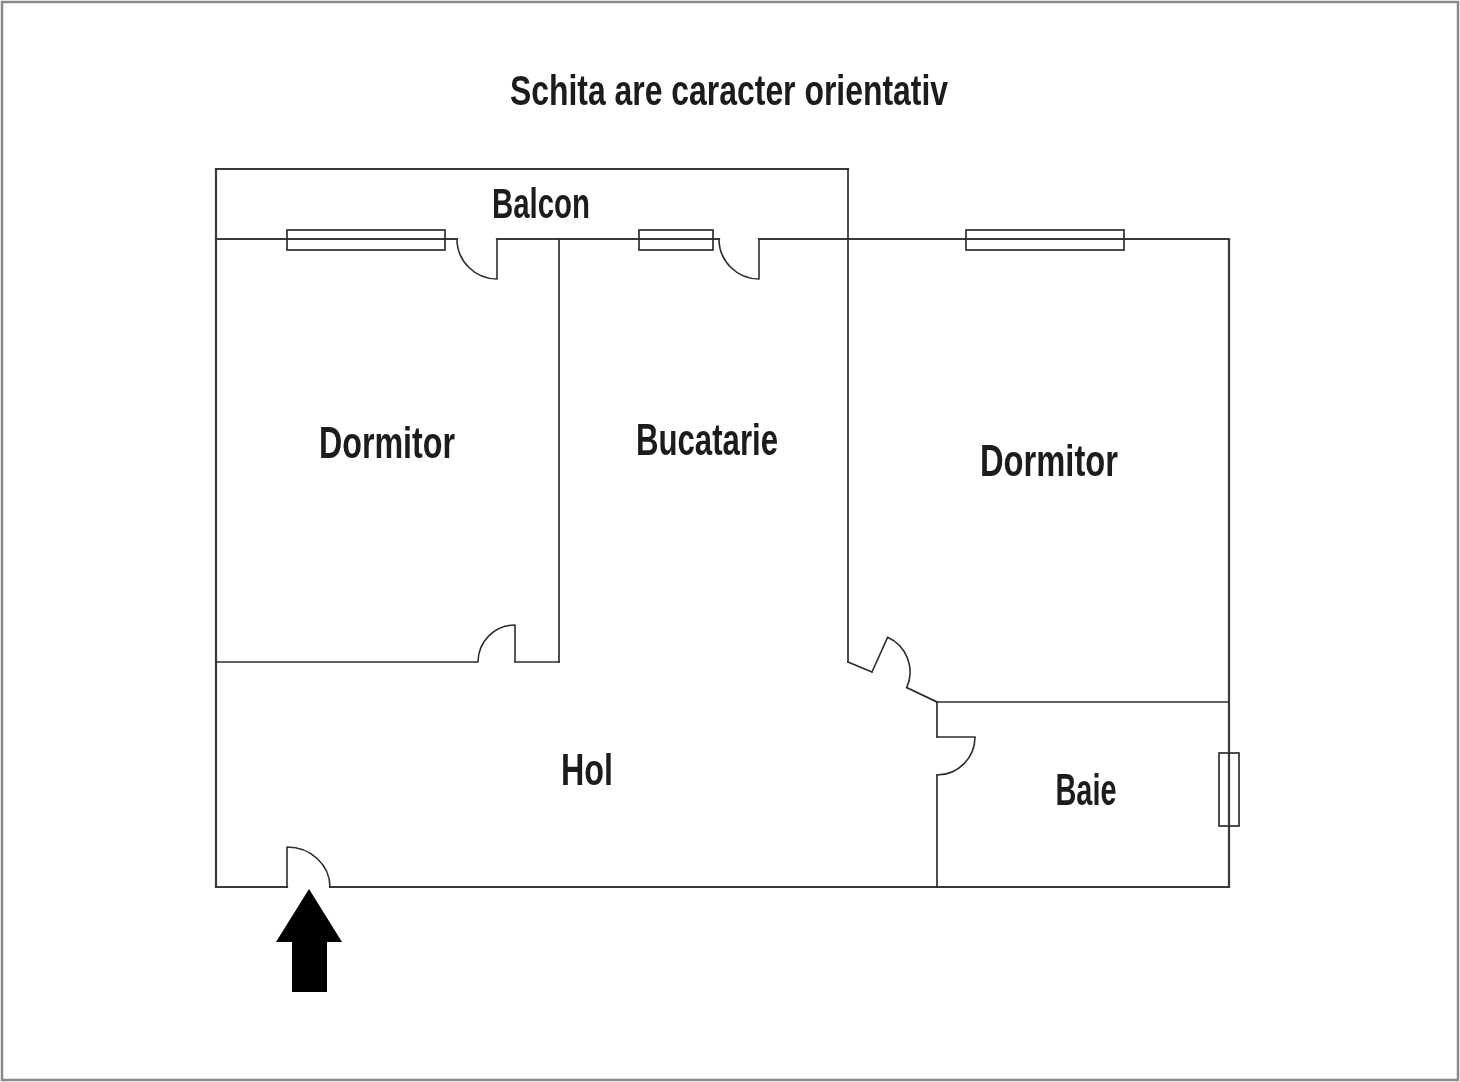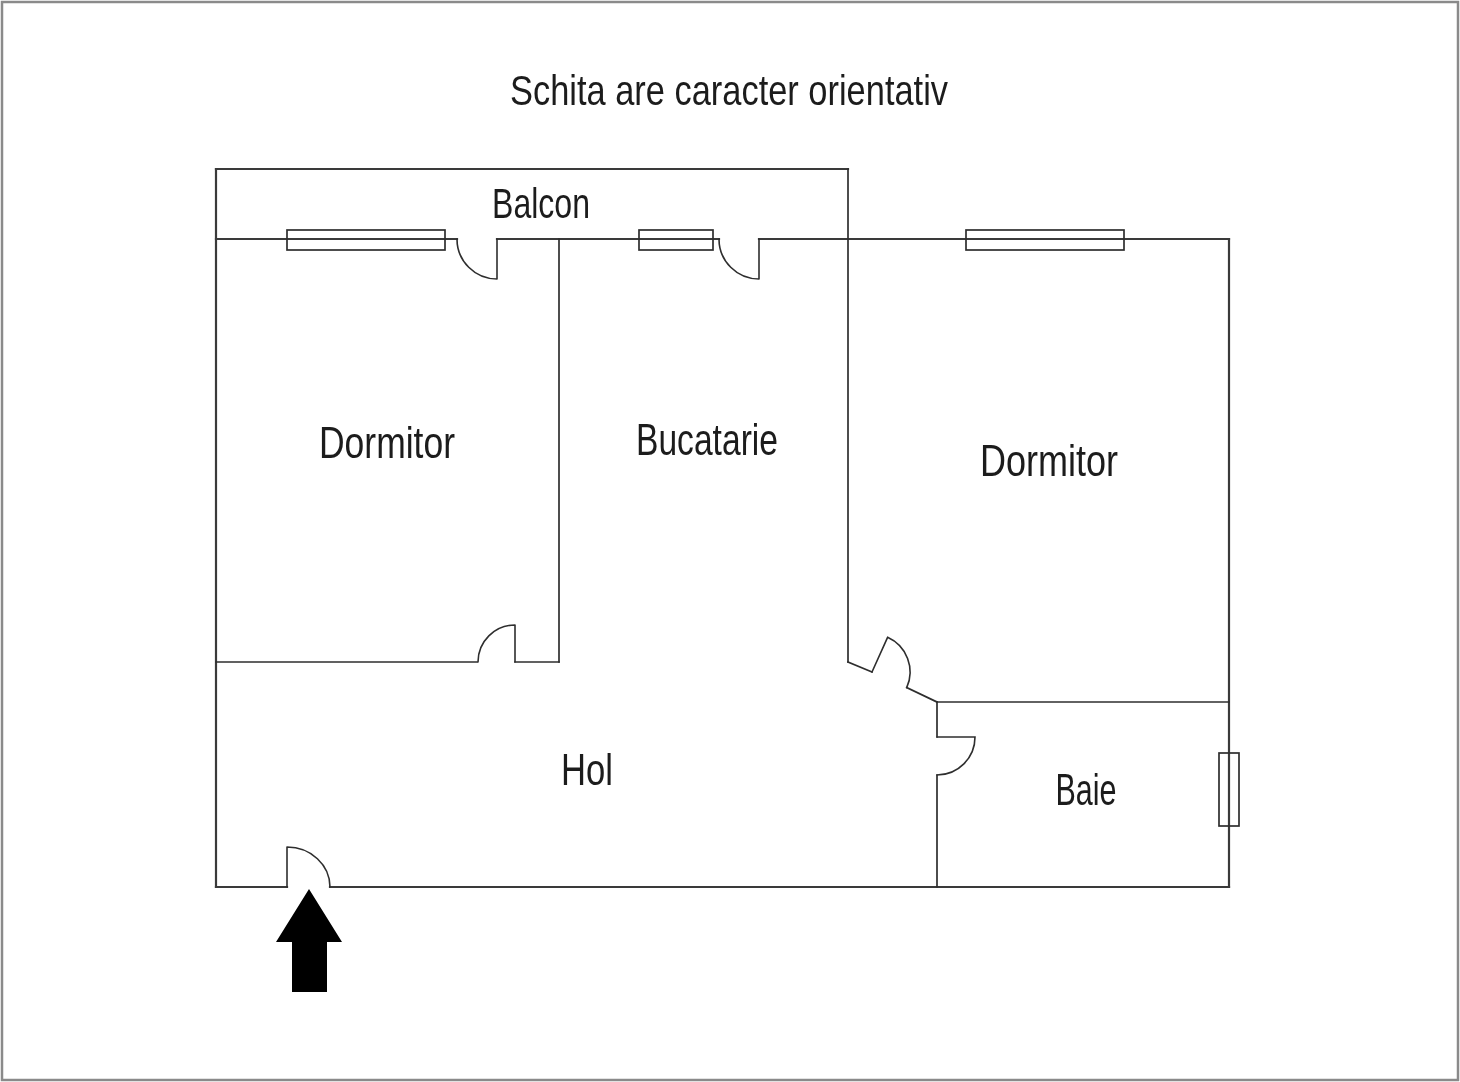--- a/index.html
+++ b/index.html
@@ -8,20 +8,21 @@
     background: #ffffff;
     width: 1460px;
     height: 1082px;
     overflow: hidden;
   }
   .plan-stage {
     position: relative;
     width: 1460px;
     height: 1082px;
     background: #ffffff;
+    font-weight: bold;
   }
   svg { display: block; }
   .plan-label {
     font-family: "Liberation Sans", "DejaVu Sans", sans-serif;
     fill: #1c1c1c;
   }
   .title-label { font-size: 42px; }
   .room-label  { font-size: 44px; }
   .balcony-label { font-size: 42px; }
 </style>

